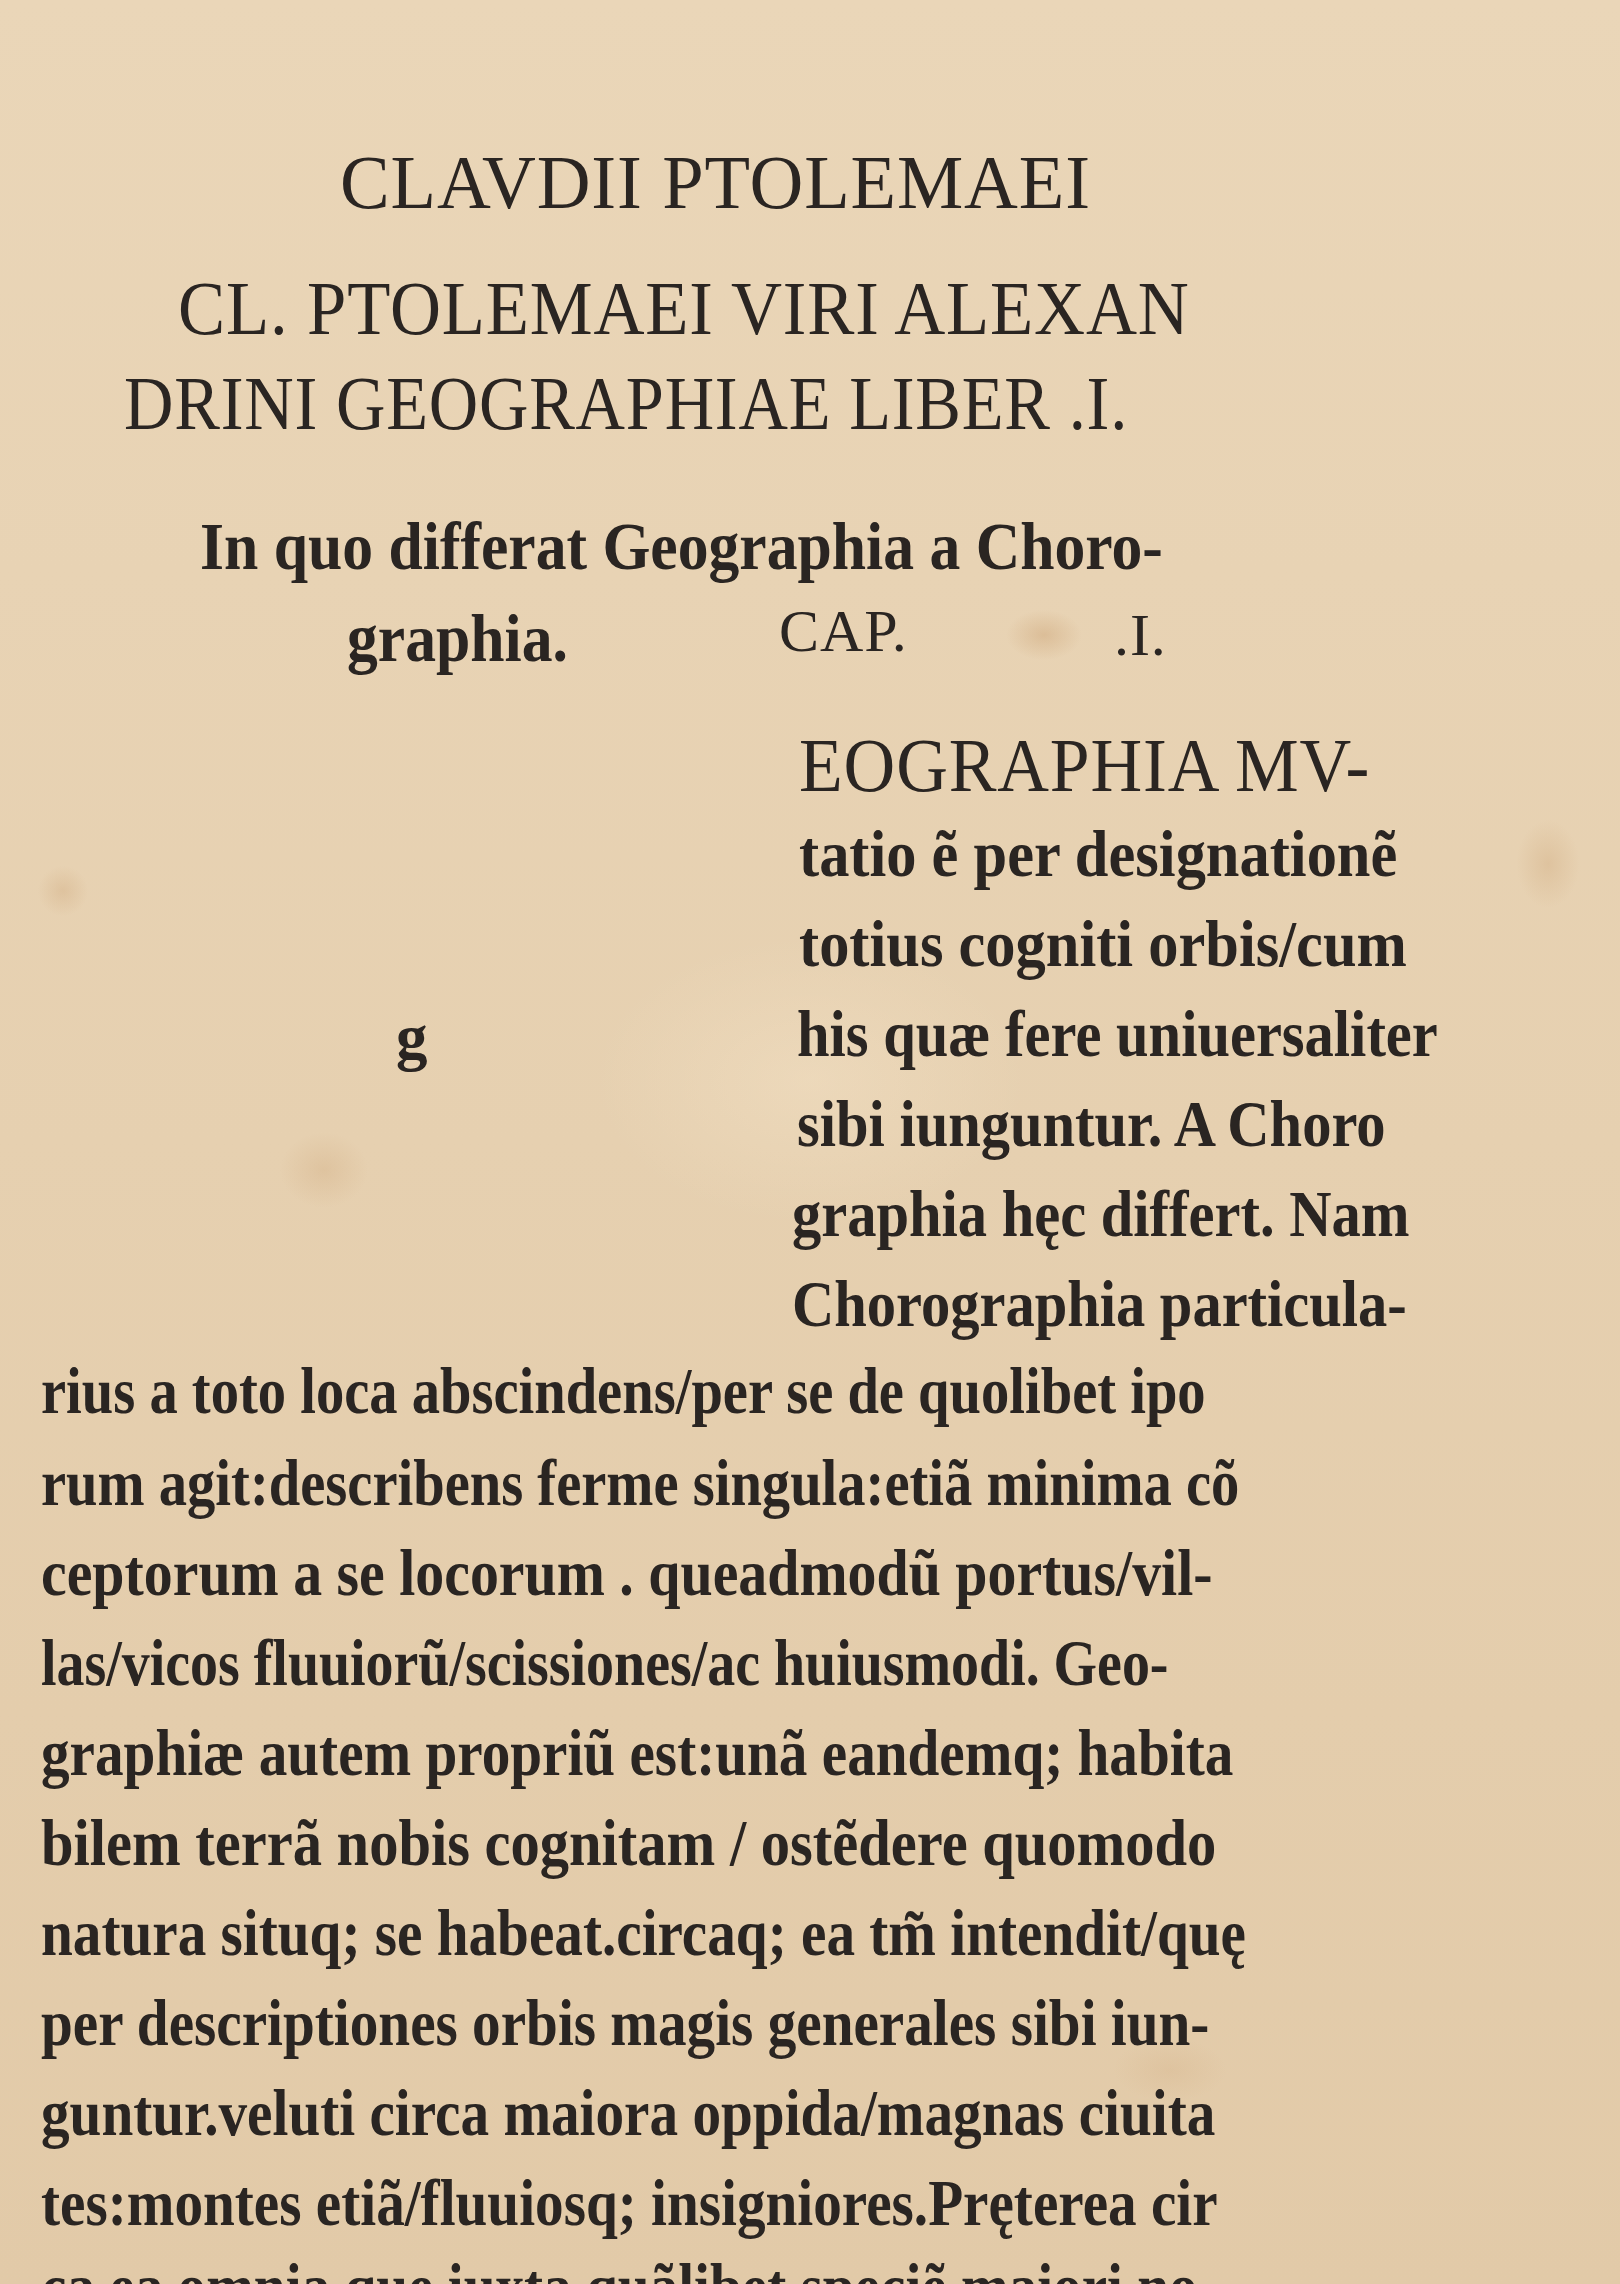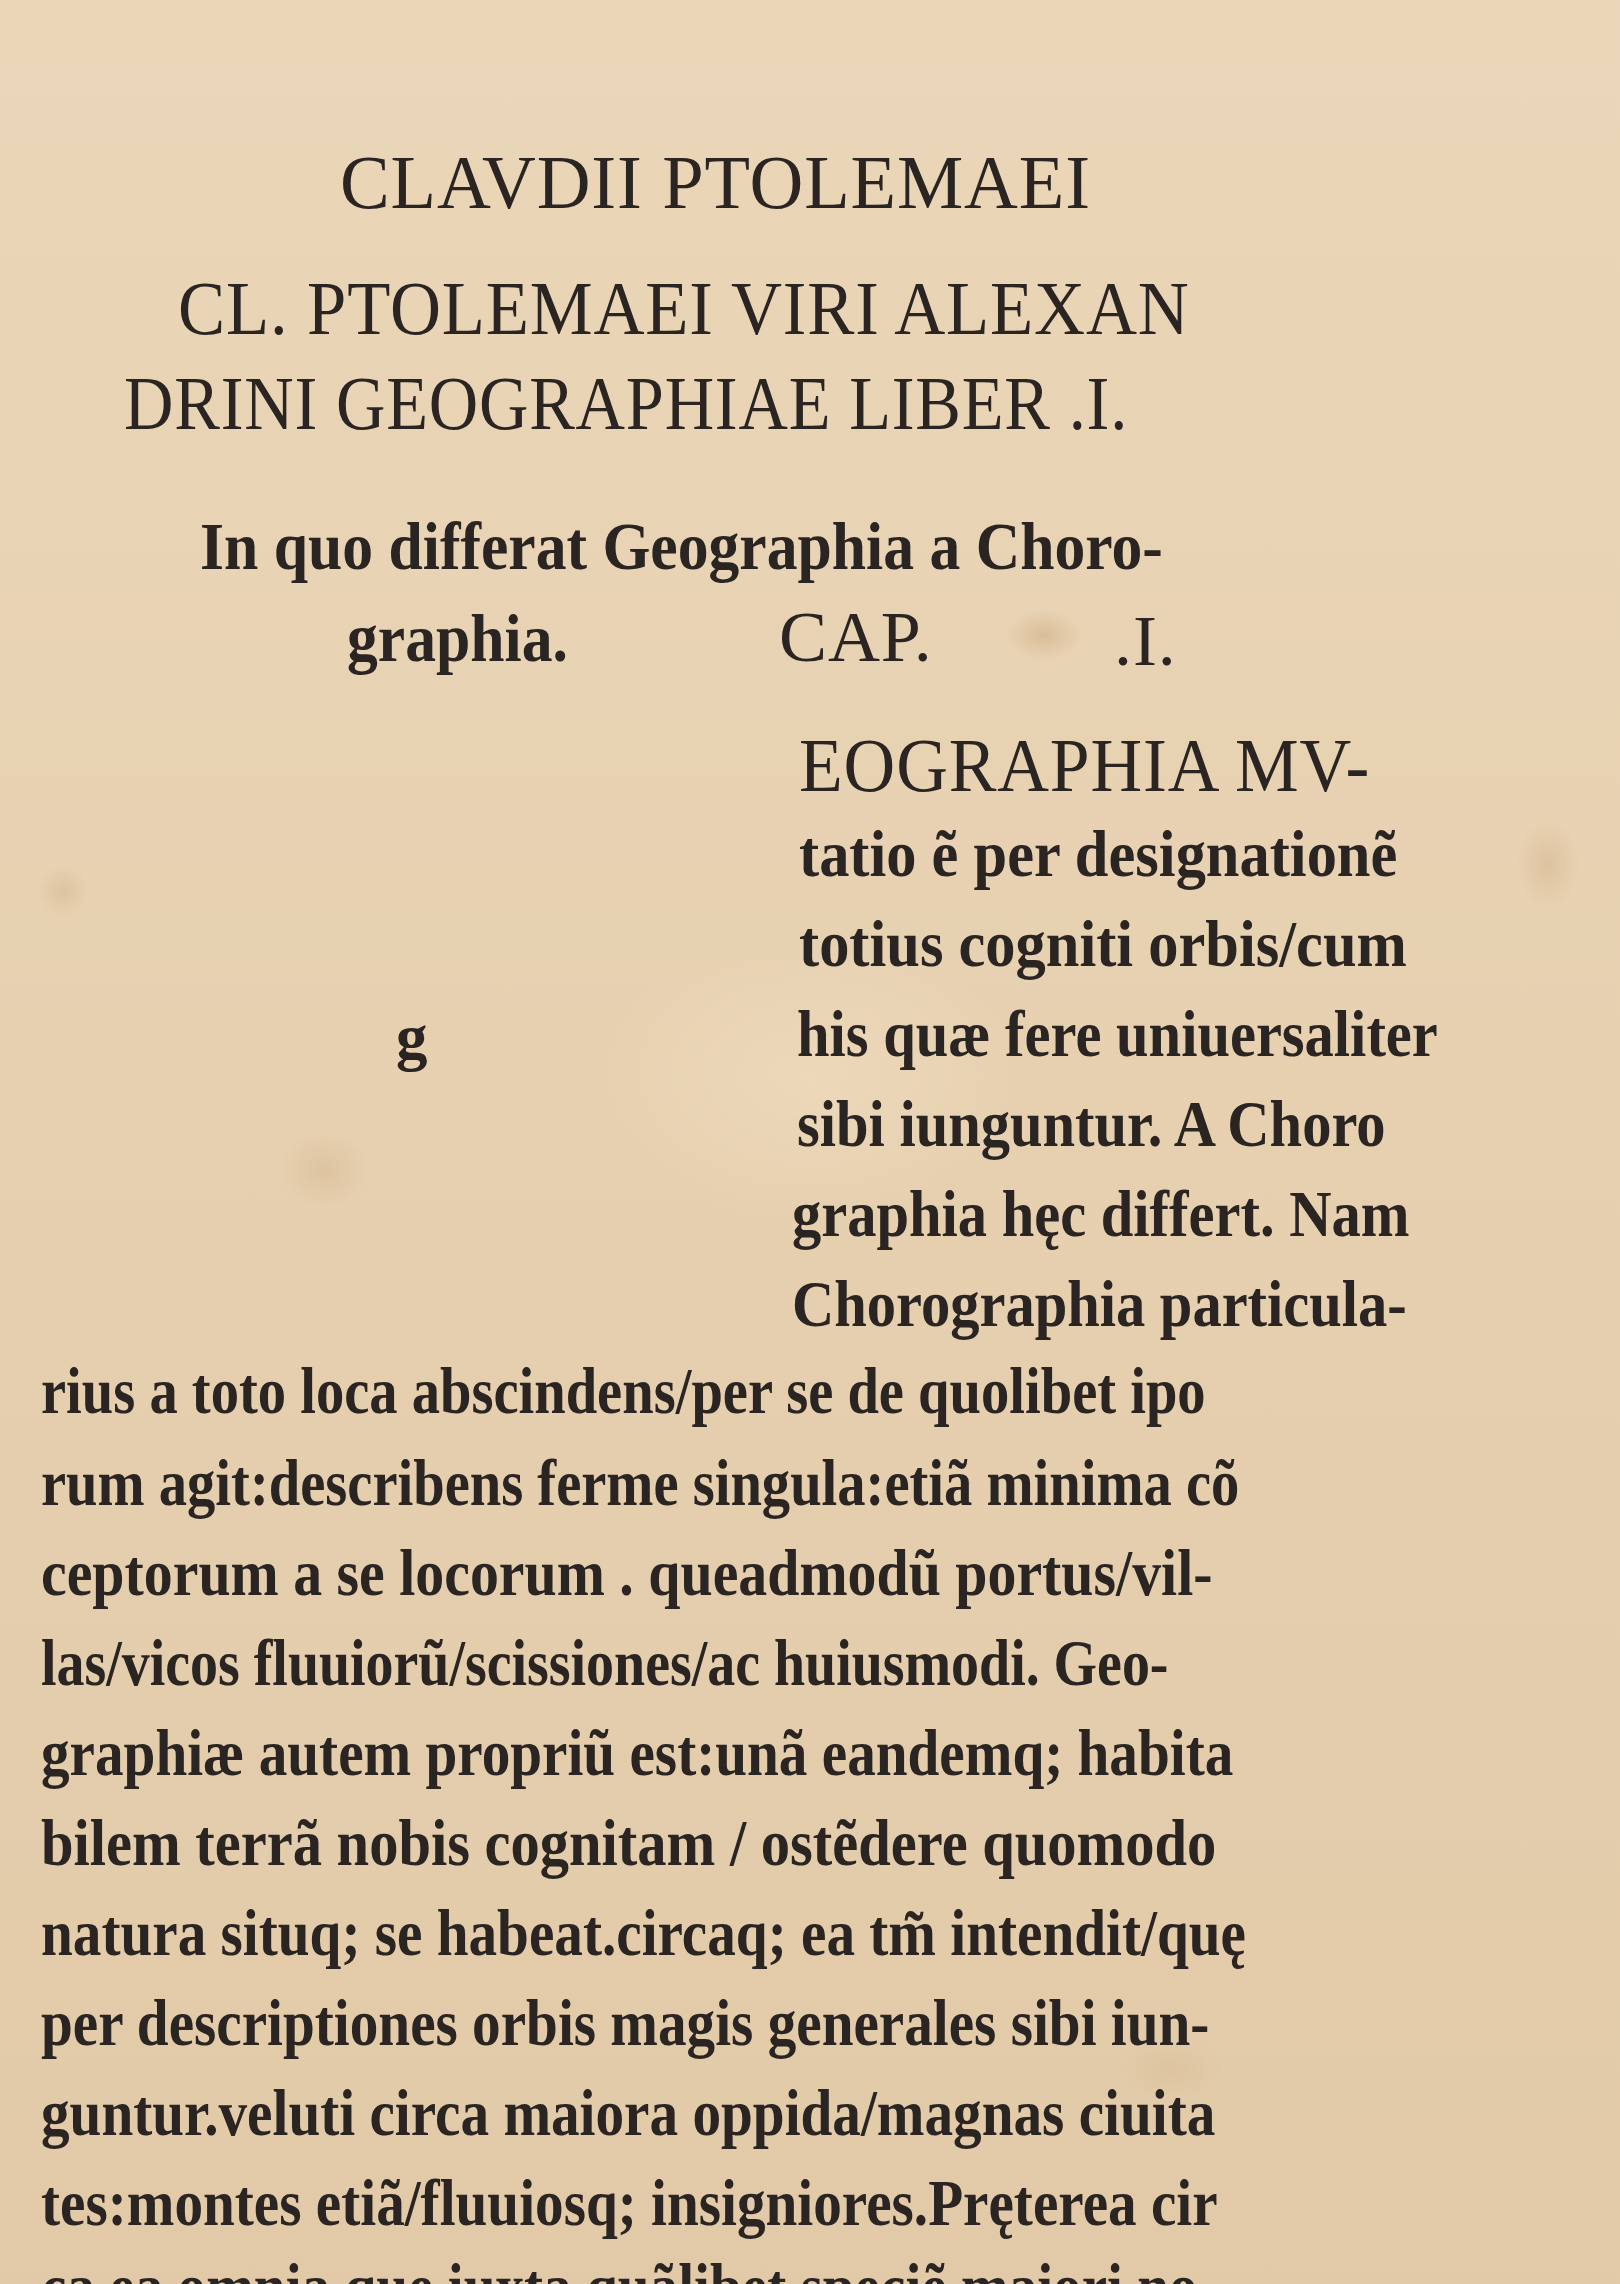--- a/index.html
+++ b/index.html
@@ -36,21 +36,21 @@
     font-size: 67px;
     font-weight: bold;
     transform-origin: left top;
   }
   .body-text {
     font-size: 65px;
     font-weight: bold;
     transform-origin: left top;
   }
   .caps {
-    font-size: 72px;
+    font-size: 60px;
     font-weight: normal;
     letter-spacing: 0.9px;
     transform-origin: left top;
   }
   .initial-guide {
     position: absolute; left: 396px; top: 1006px;
     font-size: 63px; font-weight: bold; line-height: 1;
   }
 </style>
 </head>

